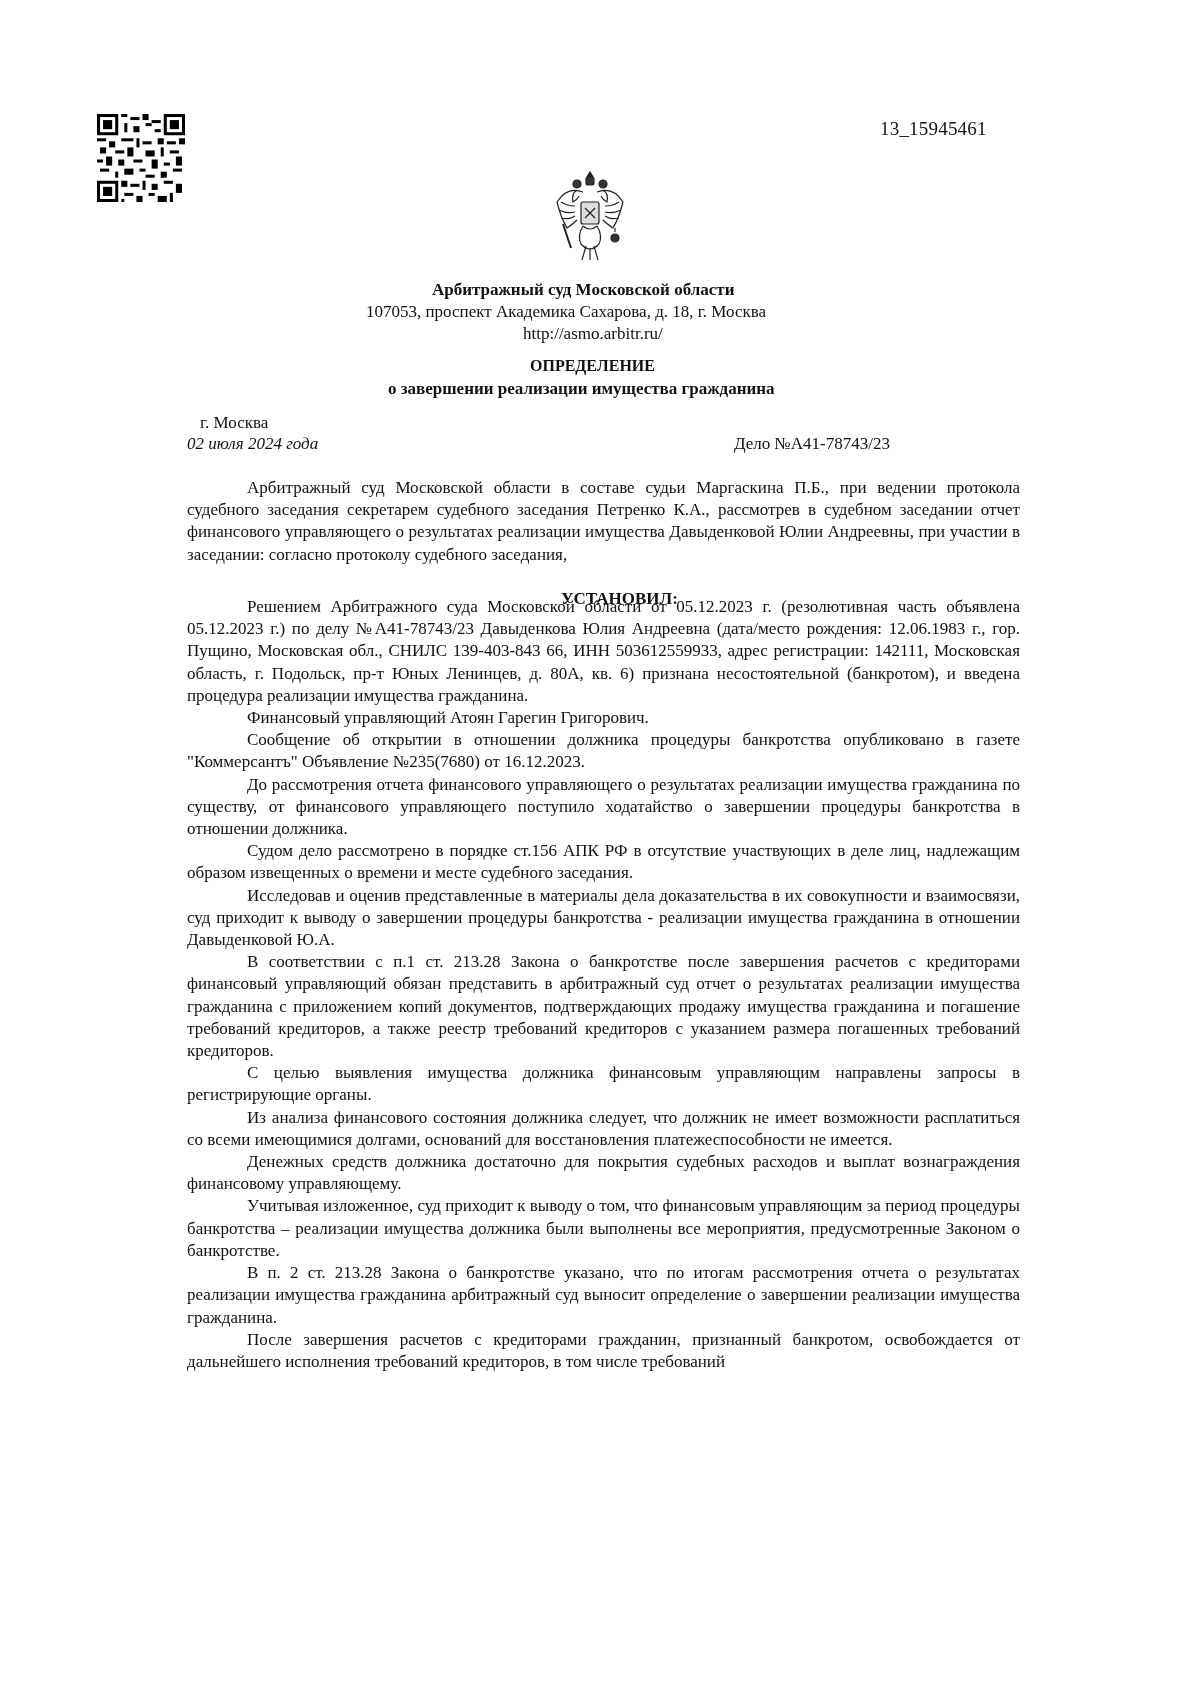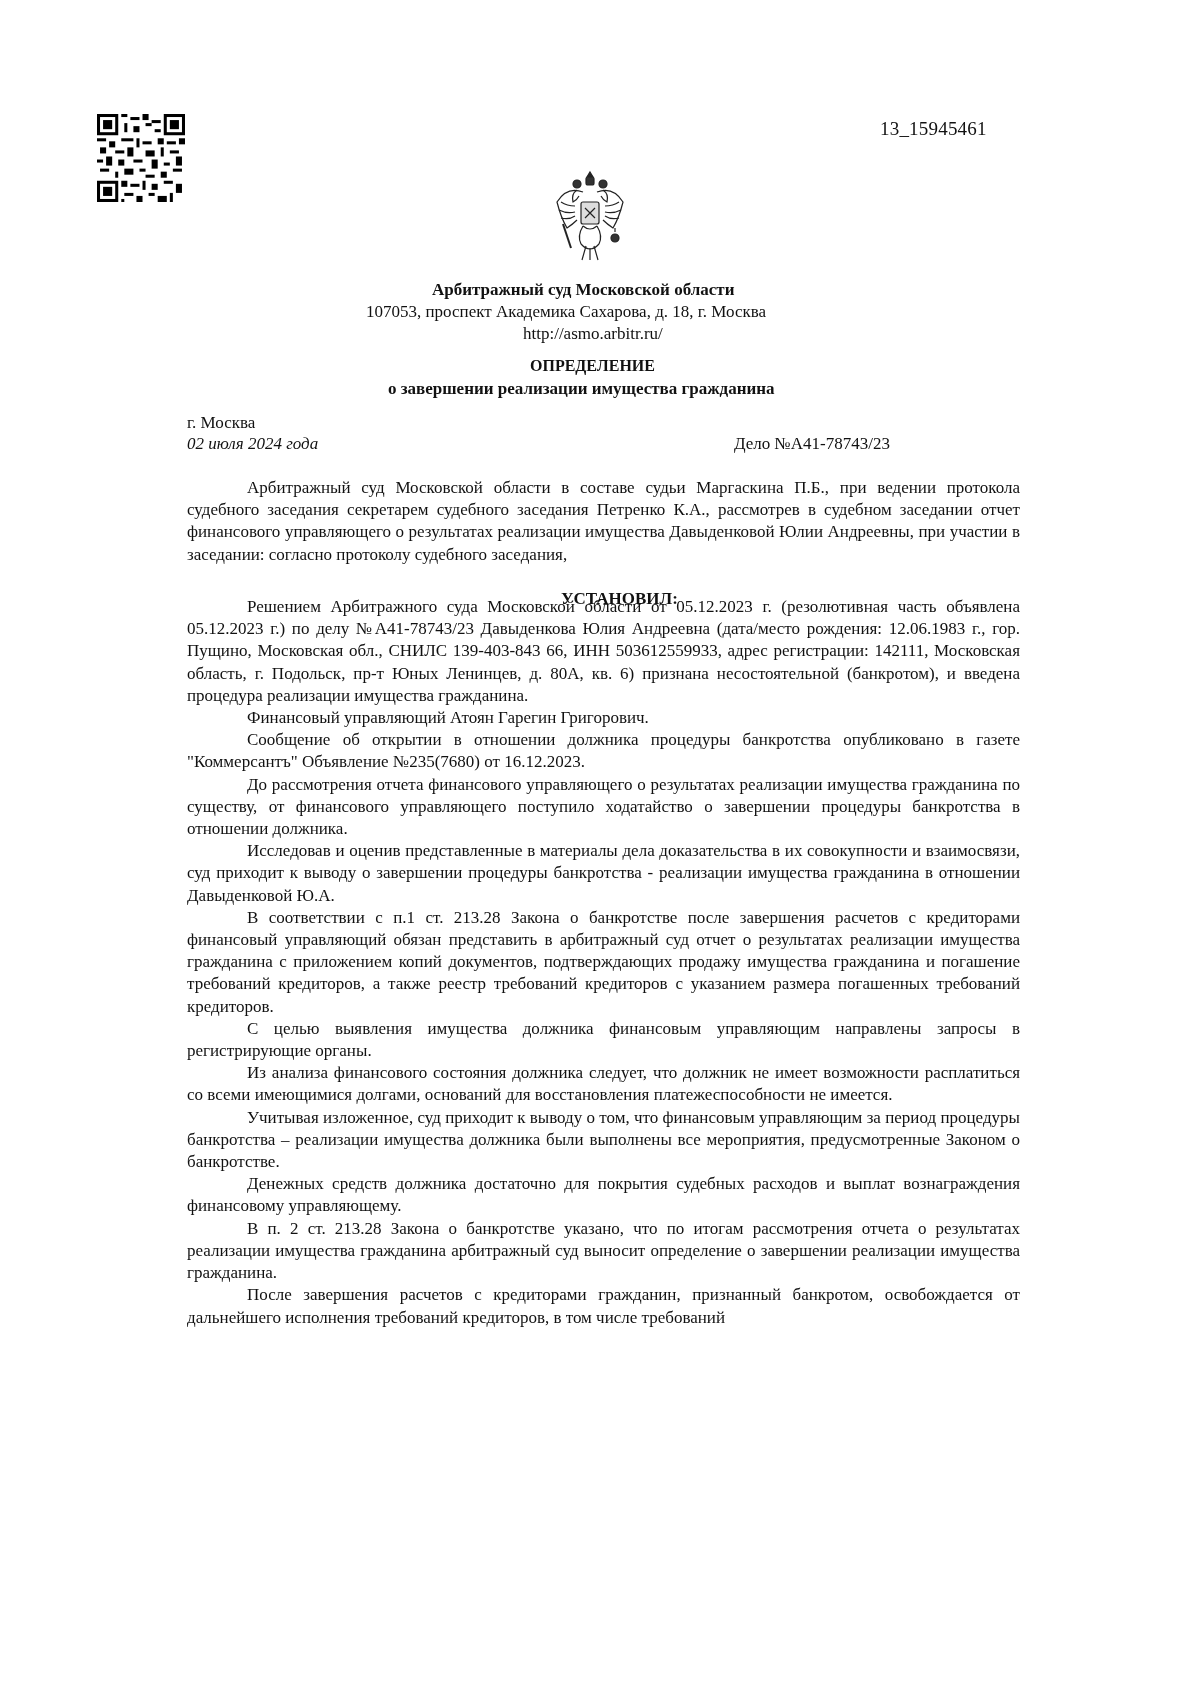--- a/index.html
+++ b/index.html
@@ -7,21 +7,21 @@
          font-family: "Liberation Serif", "DejaVu Serif", serif; color: #111; }
   .qr { position: absolute; left: 97px; top: 114px; width: 88px; height: 88px; }
   .doc-id { position: absolute; left: 880px; top: 118px; font-size: 19px; letter-spacing: 0.2px; font-family: Liberation Serif, serif; }
   .emblem { position: absolute; left: 553px; top: 168px; width: 74px; height: 96px; }
   .header { position: absolute; left: 0; top: 280px; width: 1191px; }
   .court-name { position: absolute; left: 432px; top: 0; font-weight: bold; font-size: 17px; white-space: nowrap; }
   .court-address { position: absolute; left: 318px; top: 22px; font-size: 17px; white-space: nowrap; margin-left: 48px; }
   .court-url { position: absolute; left: 523px; top: 44px; font-size: 17px; white-space: nowrap; }
   .doc-title { position: absolute; left: 530px; top: 77px; font-weight: bold; font-size: 16px; white-space: nowrap; }
   .doc-subtitle { position: absolute; left: 388px; top: 99px; font-weight: bold; font-size: 17px; white-space: nowrap; }
-  .city { position: absolute; left: 187px; top: 413px; font-size: 17px; }
+  .city { position: absolute; left: 200px; top: 413px; font-size: 17px; }
   .date { position: absolute; left: 187px; top: 434px; font-size: 17px; font-style: italic; }
   .case-no { position: absolute; left: 734px; top: 434px; font-size: 17px; }
   .body-text { position: absolute; left: 187px; width: 833px; font-size: 17px; line-height: 22.2px; text-align: justify; }
   .body-text p { margin: 0; text-indent: 60px; }
   .intro { top: 477px; }
   .ruled { position: absolute; left: 0; top: 589px; width: 1141px; text-align: center; font-weight: bold; font-size: 17px; }
   .ruled span { position: relative; left: 49px; }
   .main { top: 596px; }
 </style>
 </head>
@@ -133,21 +133,22 @@
 
 <div class="ruled">
   <span>УСТАНОВИЛ:</span>
 </div>
 
 <div class="body-text main">
   <p>Решением Арбитражного суда Московской области от 05.12.2023 г. (резолютивная часть объявлена 05.12.2023 г.) по делу №А41-78743/23 Давыденкова Юлия Андреевна (дата/место рождения: 12.06.1983 г., гор. Пущино, Московская обл., СНИЛС 139-403-843 66, ИНН 503612559933, адрес регистрации: 142111, Московская область, г. Подольск, пр-т Юных Ленинцев, д. 80А, кв. 6) признана несостоятельной (банкротом), и введена процедура реализации имущества гражданина.</p>
   <p>Финансовый управляющий Атоян Гарегин Григорович.</p>
   <p>Сообщение об открытии в отношении должника процедуры банкротства опубликовано в газете "Коммерсантъ" Объявление №235(7680) от 16.12.2023.</p>
   <p>До рассмотрения отчета финансового управляющего о результатах реализации имущества гражданина по существу, от финансового управляющего поступило ходатайство о завершении процедуры банкротства в отношении должника.</p>
+  <p>Судом дело рассмотрено в порядке ст.156 АПК РФ в отсутствие участвующих в деле лиц, надлежащим образом извещенных о времени и месте судебного заседания.</p>
   <p>Исследовав и оценив представленные в материалы дела доказательства в их совокупности и взаимосвязи, суд приходит к выводу о завершении процедуры банкротства - реализации имущества гражданина в отношении Давыденковой Ю.А.</p>
   <p>В соответствии с п.1 ст. 213.28 Закона о банкротстве после завершения расчетов с кредиторами финансовый управляющий обязан представить в арбитражный суд отчет о результатах реализации имущества гражданина с приложением копий документов, подтверждающих продажу имущества гражданина и погашение требований кредиторов, а также реестр требований кредиторов с указанием размера погашенных требований кредиторов.</p>
   <p>С целью выявления имущества должника финансовым управляющим направлены запросы в регистрирующие органы.</p>
   <p>Из анализа финансового состояния должника следует, что должник не имеет возможности расплатиться со всеми имеющимися долгами, оснований для восстановления платежеспособности не имеется.</p>
+  <p>Денежных средств должника достаточно для покрытия судебных расходов и выплат вознаграждения финансовому управляющему.</p>
   <p>Учитывая изложенное, суд приходит к выводу о том, что финансовым управляющим за период процедуры банкротства – реализации имущества должника были выполнены все мероприятия, предусмотренные Законом о банкротстве.</p>
-  <p>Денежных средств должника достаточно для покрытия судебных расходов и выплат вознаграждения финансовому управляющему.</p>
   <p>В п. 2 ст. 213.28 Закона о банкротстве указано, что по итогам рассмотрения отчета о результатах реализации имущества гражданина арбитражный суд выносит определение о завершении реализации имущества гражданина.</p>
   <p>После завершения расчетов с кредиторами гражданин, признанный банкротом, освобождается от дальнейшего исполнения требований кредиторов, в том числе требований</p>
 </div>
 
 </body></html>

